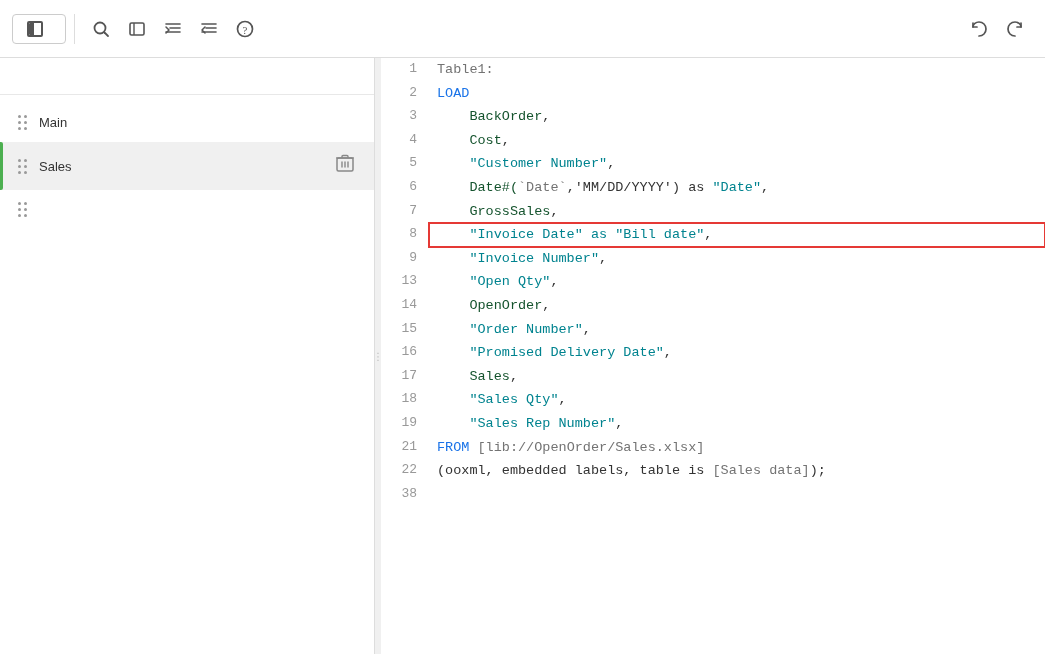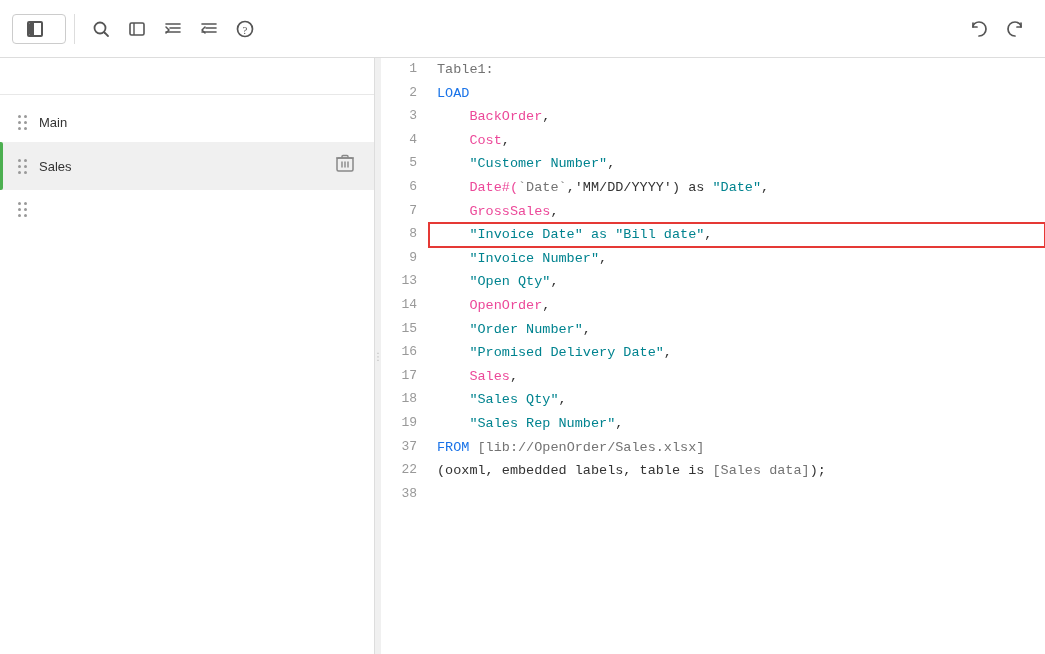--- a/index.html
+++ b/index.html
@@ -108,21 +108,21 @@
       padding: 1px 8px; white-space: pre; line-height: 1.6; vertical-align: top;
     }
     .highlighted-line .code-content {
       outline: 2px solid #e53935;
       outline-offset: -1px;
     }
 
     
     .c-purple { color: #737373; }
     .c-blue { color: #1a73e8; }
-    .c-orange { color: #ec4899; }
+    .c-orange { color: #14532d; }
     .c-teal { color: #00838f; }
     .c-dark { color: #333; }
   </style>
 </head>
 <body>
 
 <div class="toolbar">
   <button class="toolbar-sections-btn">
     <span class="icon-square"></span>
     <span></span>
@@ -324,21 +324,21 @@
           </tr>
           <tr>
             <td class="line-number">18</td>
             <td class="code-content"><span class="c-dark">    </span><span class="c-teal">"Sales Qty"</span><span class="c-dark">,</span></td>
           </tr>
           <tr>
             <td class="line-number">19</td>
             <td class="code-content"><span class="c-dark">    </span><span class="c-teal">"Sales Rep Number"</span><span class="c-dark">,</span></td>
           </tr>
           <tr>
-            <td class="line-number">37</td>
+            <td class="line-number">21</td>
             <td class="code-content"><span class="c-blue">FROM </span><span class="c-purple">[lib://OpenOrder/Sales.xlsx]</span></td>
           </tr>
           <tr>
             <td class="line-number">22</td>
             <td class="code-content"><span class="c-dark">(ooxml, embedded labels, table is </span><span class="c-purple">[Sales data]</span><span class="c-dark">);</span></td>
           </tr>
           <tr>
             <td class="line-number">38</td>
             <td class="code-content"></td>
           </tr>

